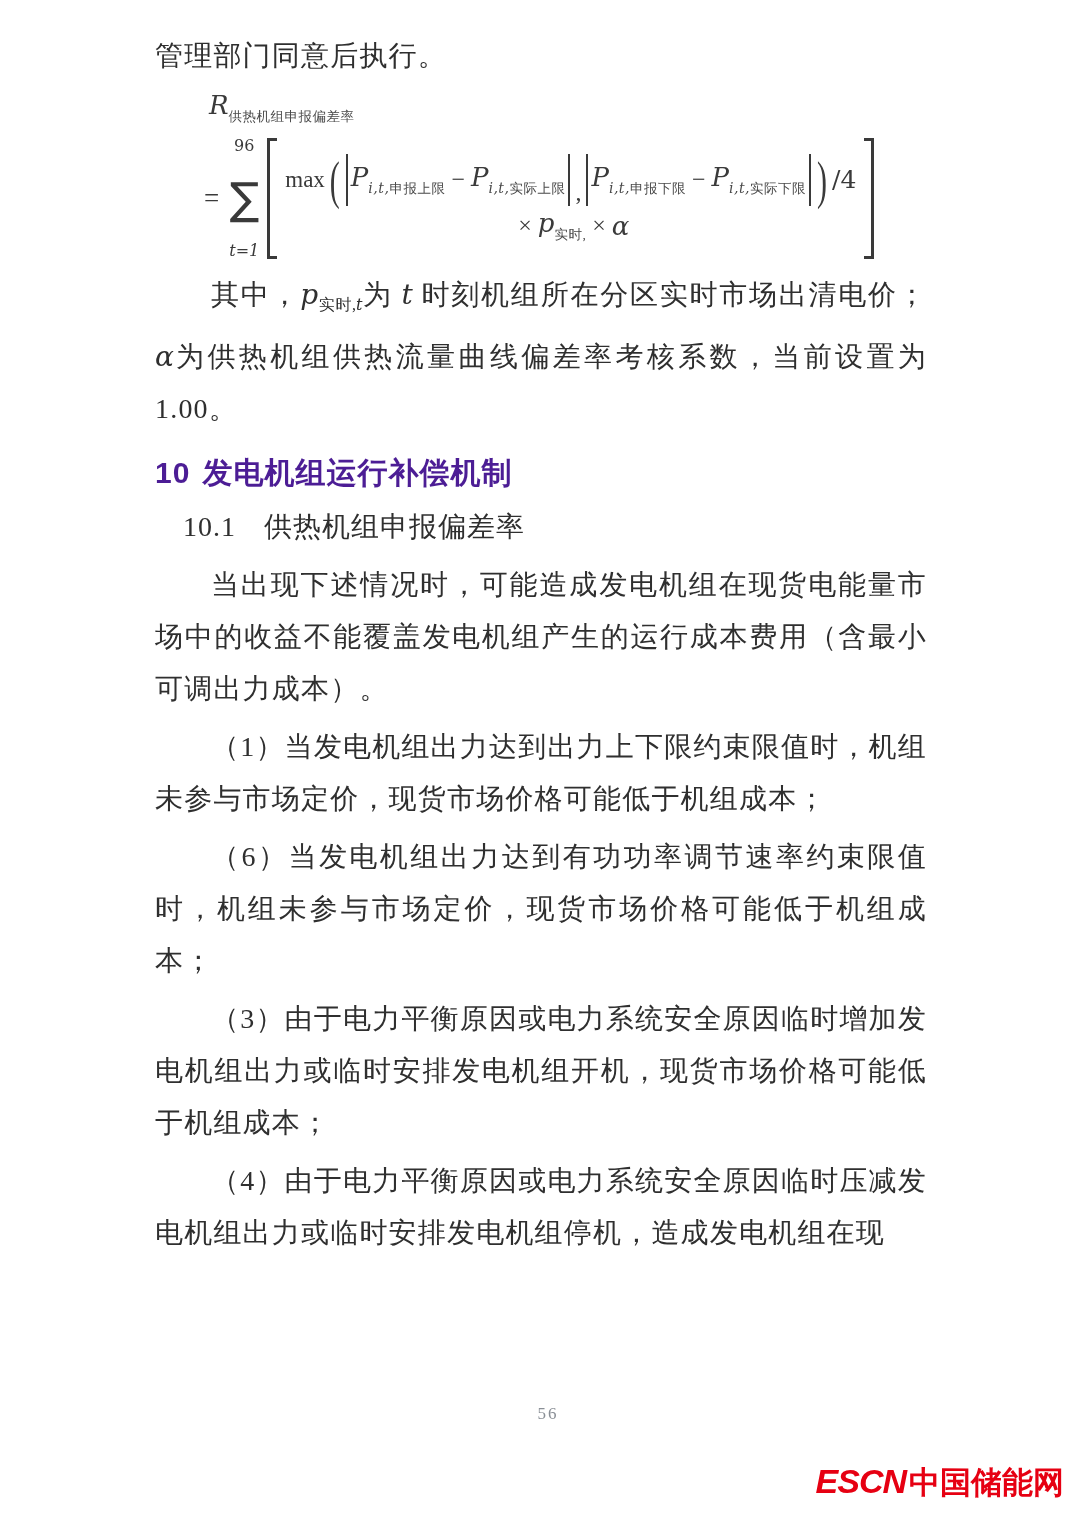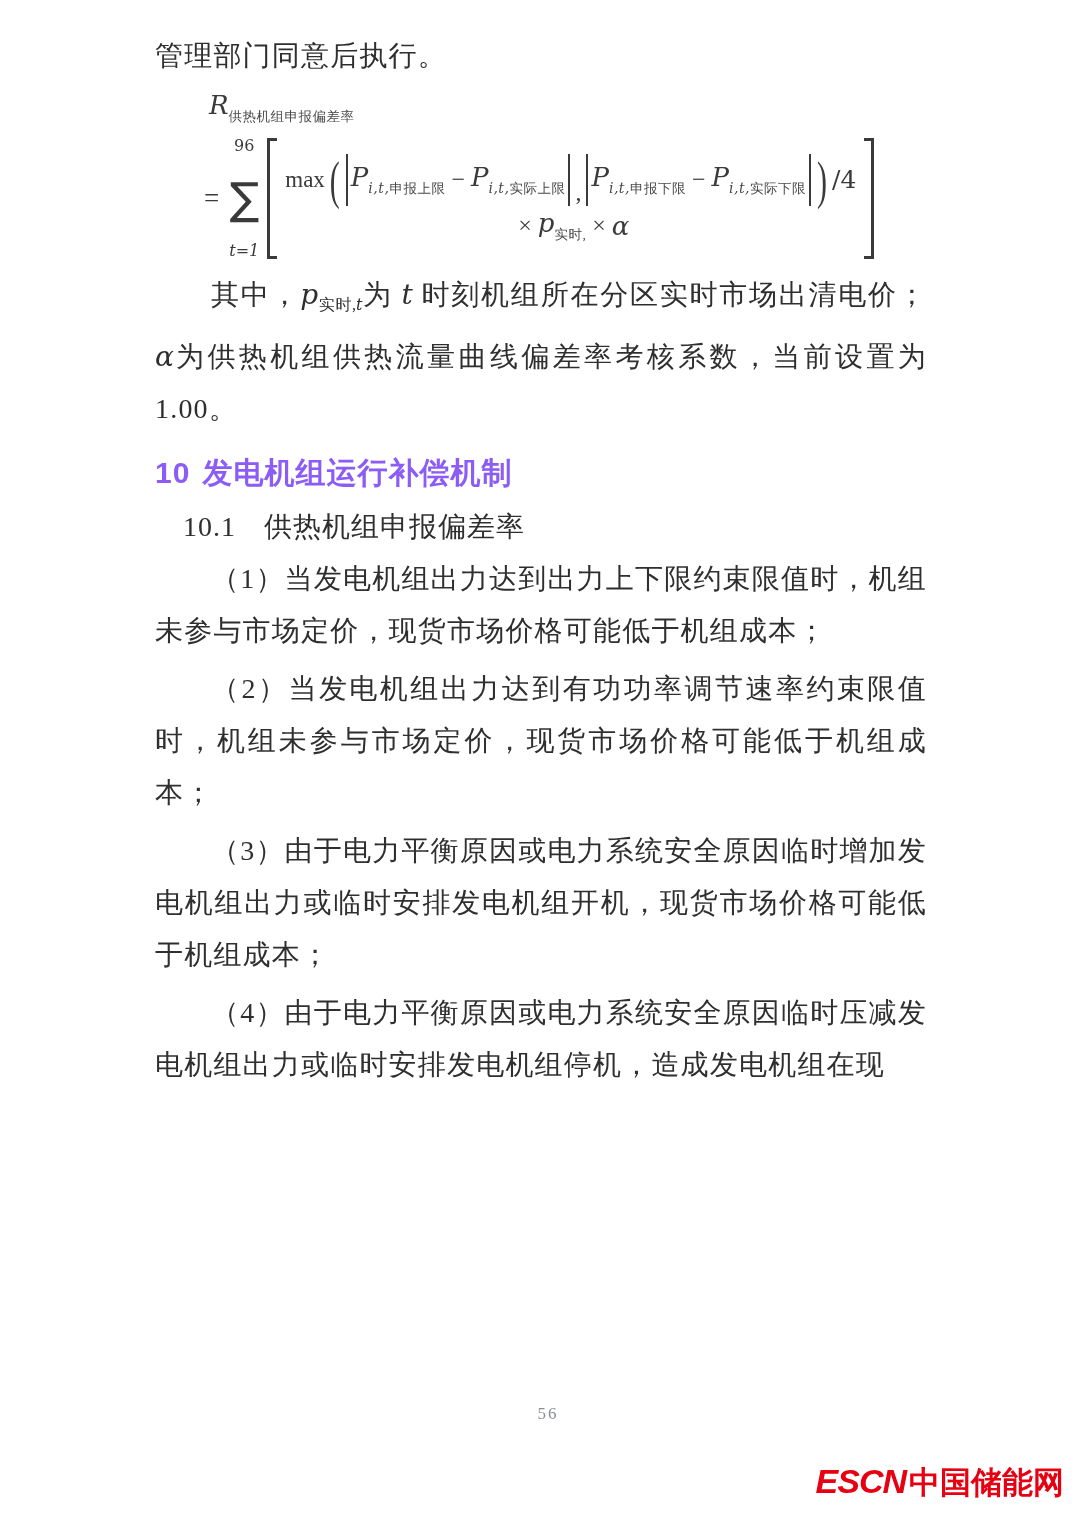--- a/index.html
+++ b/index.html
@@ -109,21 +109,21 @@
   .isub { font-size: 16px; vertical-align: -6px; letter-spacing: 0; }
   .isub i { font-family: "DejaVu Serif", serif; }
 
   
   .h2 {
     margin-top: 18px;
     font-family: "Liberation Sans", "DejaVu Sans", sans-serif;
     font-weight: 700;
     font-size: 30px;
     line-height: 40px;
-    color: #8b5cf6;
+    color: #4c1d95;
     letter-spacing: 1px;
   }
   .h2 .h-num { margin-right: 12px; }
   .h3 {
     margin-top: 14px;
     padding-left: 28px;
     font-weight: 400;
     font-size: 28px;
     line-height: 40px;
     color: #2f2f2f;
@@ -215,22 +215,23 @@
         <span class="sq-bracket right"></span>
       </div>
     </div>
 
     <p class="para indent" style="margin-top:10px;"><span>其中，</span><span class="ivar">p</span><span class="isub"><span>实时,</span><i>t</i></span><span>为</span> <span class="ivar">t</span> <span>时刻机组所在分区实时市场出清电价；</span><span class="ivar">α</span><span>为供热机组供热流量曲线偏差率考核系数，当前设置为</span><span>1.00</span><span>。</span></p>
 
     <h2 class="h2"><span class="h-num">10</span><span>发电机组运行补偿机制</span></h2>
 
     <h3 class="h3"><span class="h-num">10.1</span><span>供热机组申报偏差率</span></h3>
 
+    <p class="para indent" style="margin-top:12px;">当出现下述情况时，可能造成发电机组在现货电能量市场中的收益不能覆盖发电机组产生的运行成本费用（含最小可调出力成本）。</p>
     <p class="para indent">（1）当发电机组出力达到出力上下限约束限值时，机组未参与市场定价，现货市场价格可能低于机组成本；</p>
-    <p class="para indent">（2）当发电机组出力达到有功功率调节速率约束限值时，机组未参与市场定价，现货市场价格可能低于机组成本；</p>
+    <p class="para indent">（6）当发电机组出力达到有功功率调节速率约束限值时，机组未参与市场定价，现货市场价格可能低于机组成本；</p>
     <p class="para indent">（3）由于电力平衡原因或电力系统安全原因临时增加发电机组出力或临时安排发电机组开机，现货市场价格可能低于机组成本；</p>
     <p class="para indent">（4）由于电力平衡原因或电力系统安全原因临时压减发电机组出力或临时安排发电机组停机，造成发电机组在现</p>
 
   </main>
 
   <div class="page-number">56</div>
 
   <div class="logo">
     <span class="logo-escn">ESCN</span><span class="logo-cn">中国储能网</span>
   </div>

